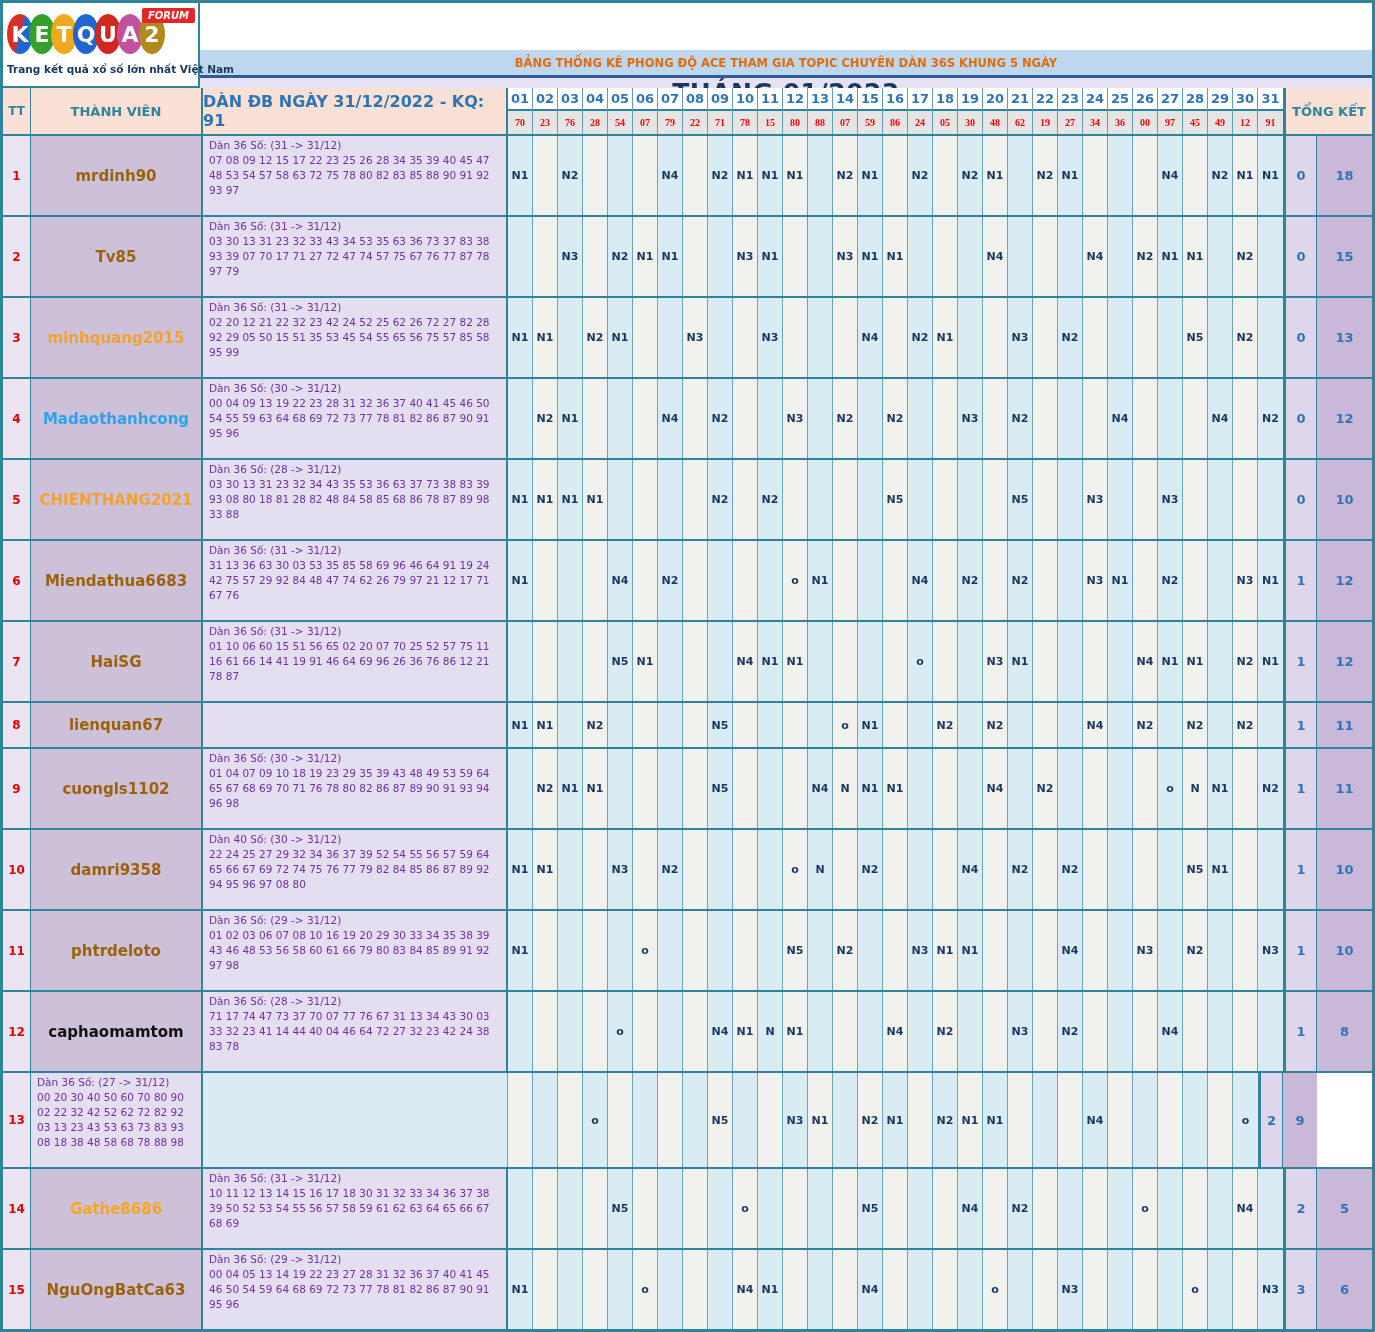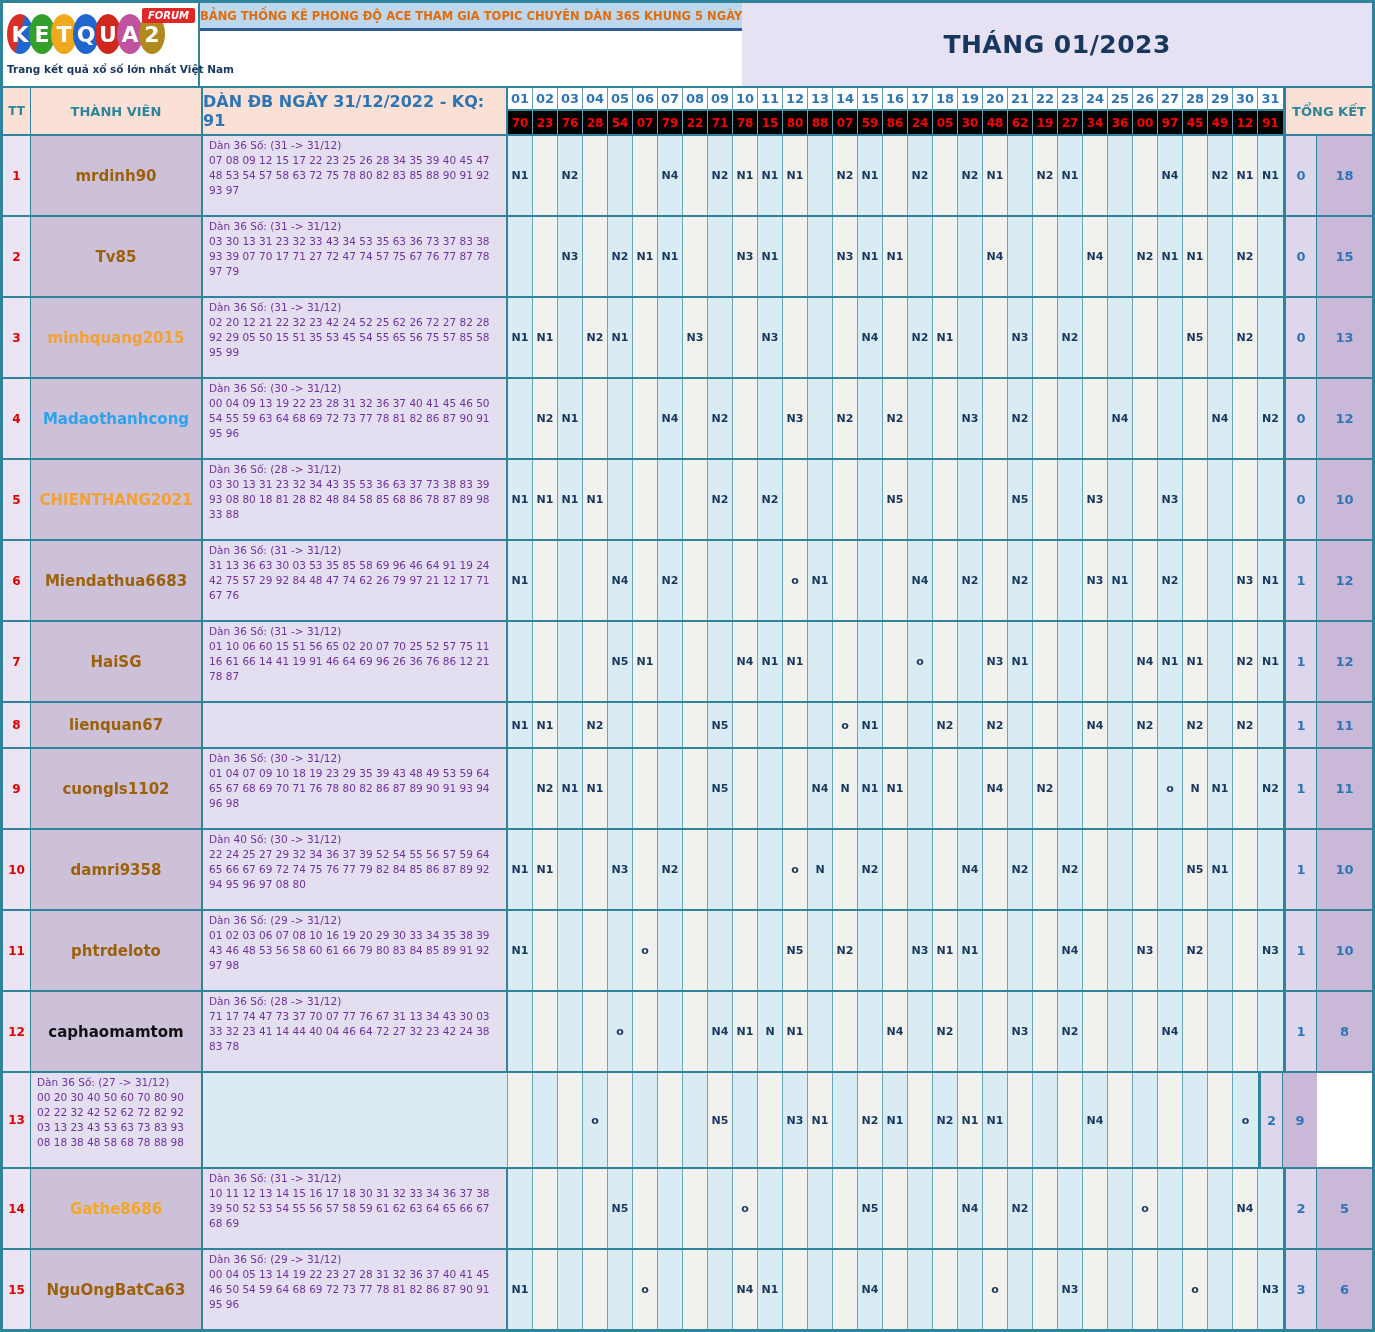--- a/index.html
+++ b/index.html
@@ -8,37 +8,37 @@
 
   
   .top { height: 85px; display: flex; border-bottom: 2px solid #2f849c; flex: none; }
   .logo-box { width: 197px; background: #fff; border-right: 2px solid #2f849c; position: relative; padding: 3px 2px 0 4px; }
   .logo-letters { display: flex; align-items: center; height: 52px; margin-top: 2px; }
   .logo-letter { width: 26px; height: 40px; border-radius: 50%; margin-left: -4px; display: flex; align-items: center; justify-content: center; color: #fff; font-weight: bold; font-size: 22px; }
   .logo-letter:first-child { margin-left: 0; }
   .forum-badge { position: absolute; top: 5px; right: 3px; background: #e32726; color: #fff; font-weight: bold; font-style: italic; font-size: 10px; padding: 2px 6px; border-radius: 2px; }
   .logo-tagline { font-size: 10.5px; font-weight: bold; color: #17375e; white-space: nowrap; text-align: center; margin-top: 3px; }
 
-  .banners { flex: 1; display: flex; flex-direction: row; }
+  .banners { flex: 1; display: flex; flex-direction: column; margin-top: 47px; }
   .banner-top { height: 28px; flex: none; background: #bdd7ee; color: #e26b0a; font-weight: bold; font-size: 11.5px; display: flex; align-items: center; justify-content: center; border-bottom: 3px solid #2e5b97; }
   .banner-month { flex: 1; background: #e7e2f3; color: #17375e; font-weight: bold; font-size: 25px; display: flex; align-items: center; justify-content: center; letter-spacing: 0.5px; }
 
   
   .grid-cols { display: grid; grid-template-columns: 28px 172px 305px repeat(31, 1fr) 34px 55px; }
 
   
   .header-band { height: 48px; flex: none; border-bottom: 2px solid #2f849c; }
   .h-cell { background: #fbe1d5; display: flex; align-items: center; justify-content: center; font-weight: bold; }
   .h-tt { font-size: 12px; color: #2e8499; border-right: 1px solid #2f849c; }
   .h-member { font-size: 13px; color: #2e8499; border-right: 2px solid #2f849c; }
   .h-dan { font-size: 16px; color: #2e75b6; border-right: 2px solid #2f849c; }
   .day-col { display: flex; flex-direction: column; border-right: 1px solid #5fa0b2; }
   .day-col.last { border-right: none; }
   .day-num { height: 23px; background: #fff; color: #2e75b6; font-weight: bold; font-size: 13px; display: flex; align-items: center; justify-content: center; border-bottom: 2px solid #2f849c; }
-  .day-res { flex: 1; background: #000000; color: #fe0000; font-weight: bold; font-size: 12px; display: flex; align-items: center; justify-content: center; }
+  .day-res { flex: 1; background: #e5e5e5; color: #fe0000; font-weight: bold; font-size: 10px; display: flex; align-items: center; justify-content: center; font-family: Liberation Serif, serif; }
   .h-tongket { grid-column: span 2; font-size: 13px; color: #2e8499; border-left: 3px solid #2f849c; }
 
   
   .tbody { flex: 1; display: flex; flex-direction: column; }
   .row { flex: 1; border-bottom: 2px solid #2f849c; }
   .row:last-child { border-bottom: none; }
   .c-tt { background: #eae4f3; color: #e10000; font-weight: bold; font-size: 12px; display: flex; align-items: center; justify-content: center; border-right: 1px solid #2f849c; }
   .c-name { background: #cdc1da; font-weight: bold; font-size: 15px; display: flex; align-items: center; justify-content: center; border-right: 2px solid #2f849c; text-align: center; }
   .c-desc { background: #e3def0; color: #7030a0; border-right: 2px solid #2f849c; padding: 2px 2px 17px 6px; font-size: 10.5px; line-height: 15px; overflow: hidden; }
   .desc-title { margin-bottom: 0; }

